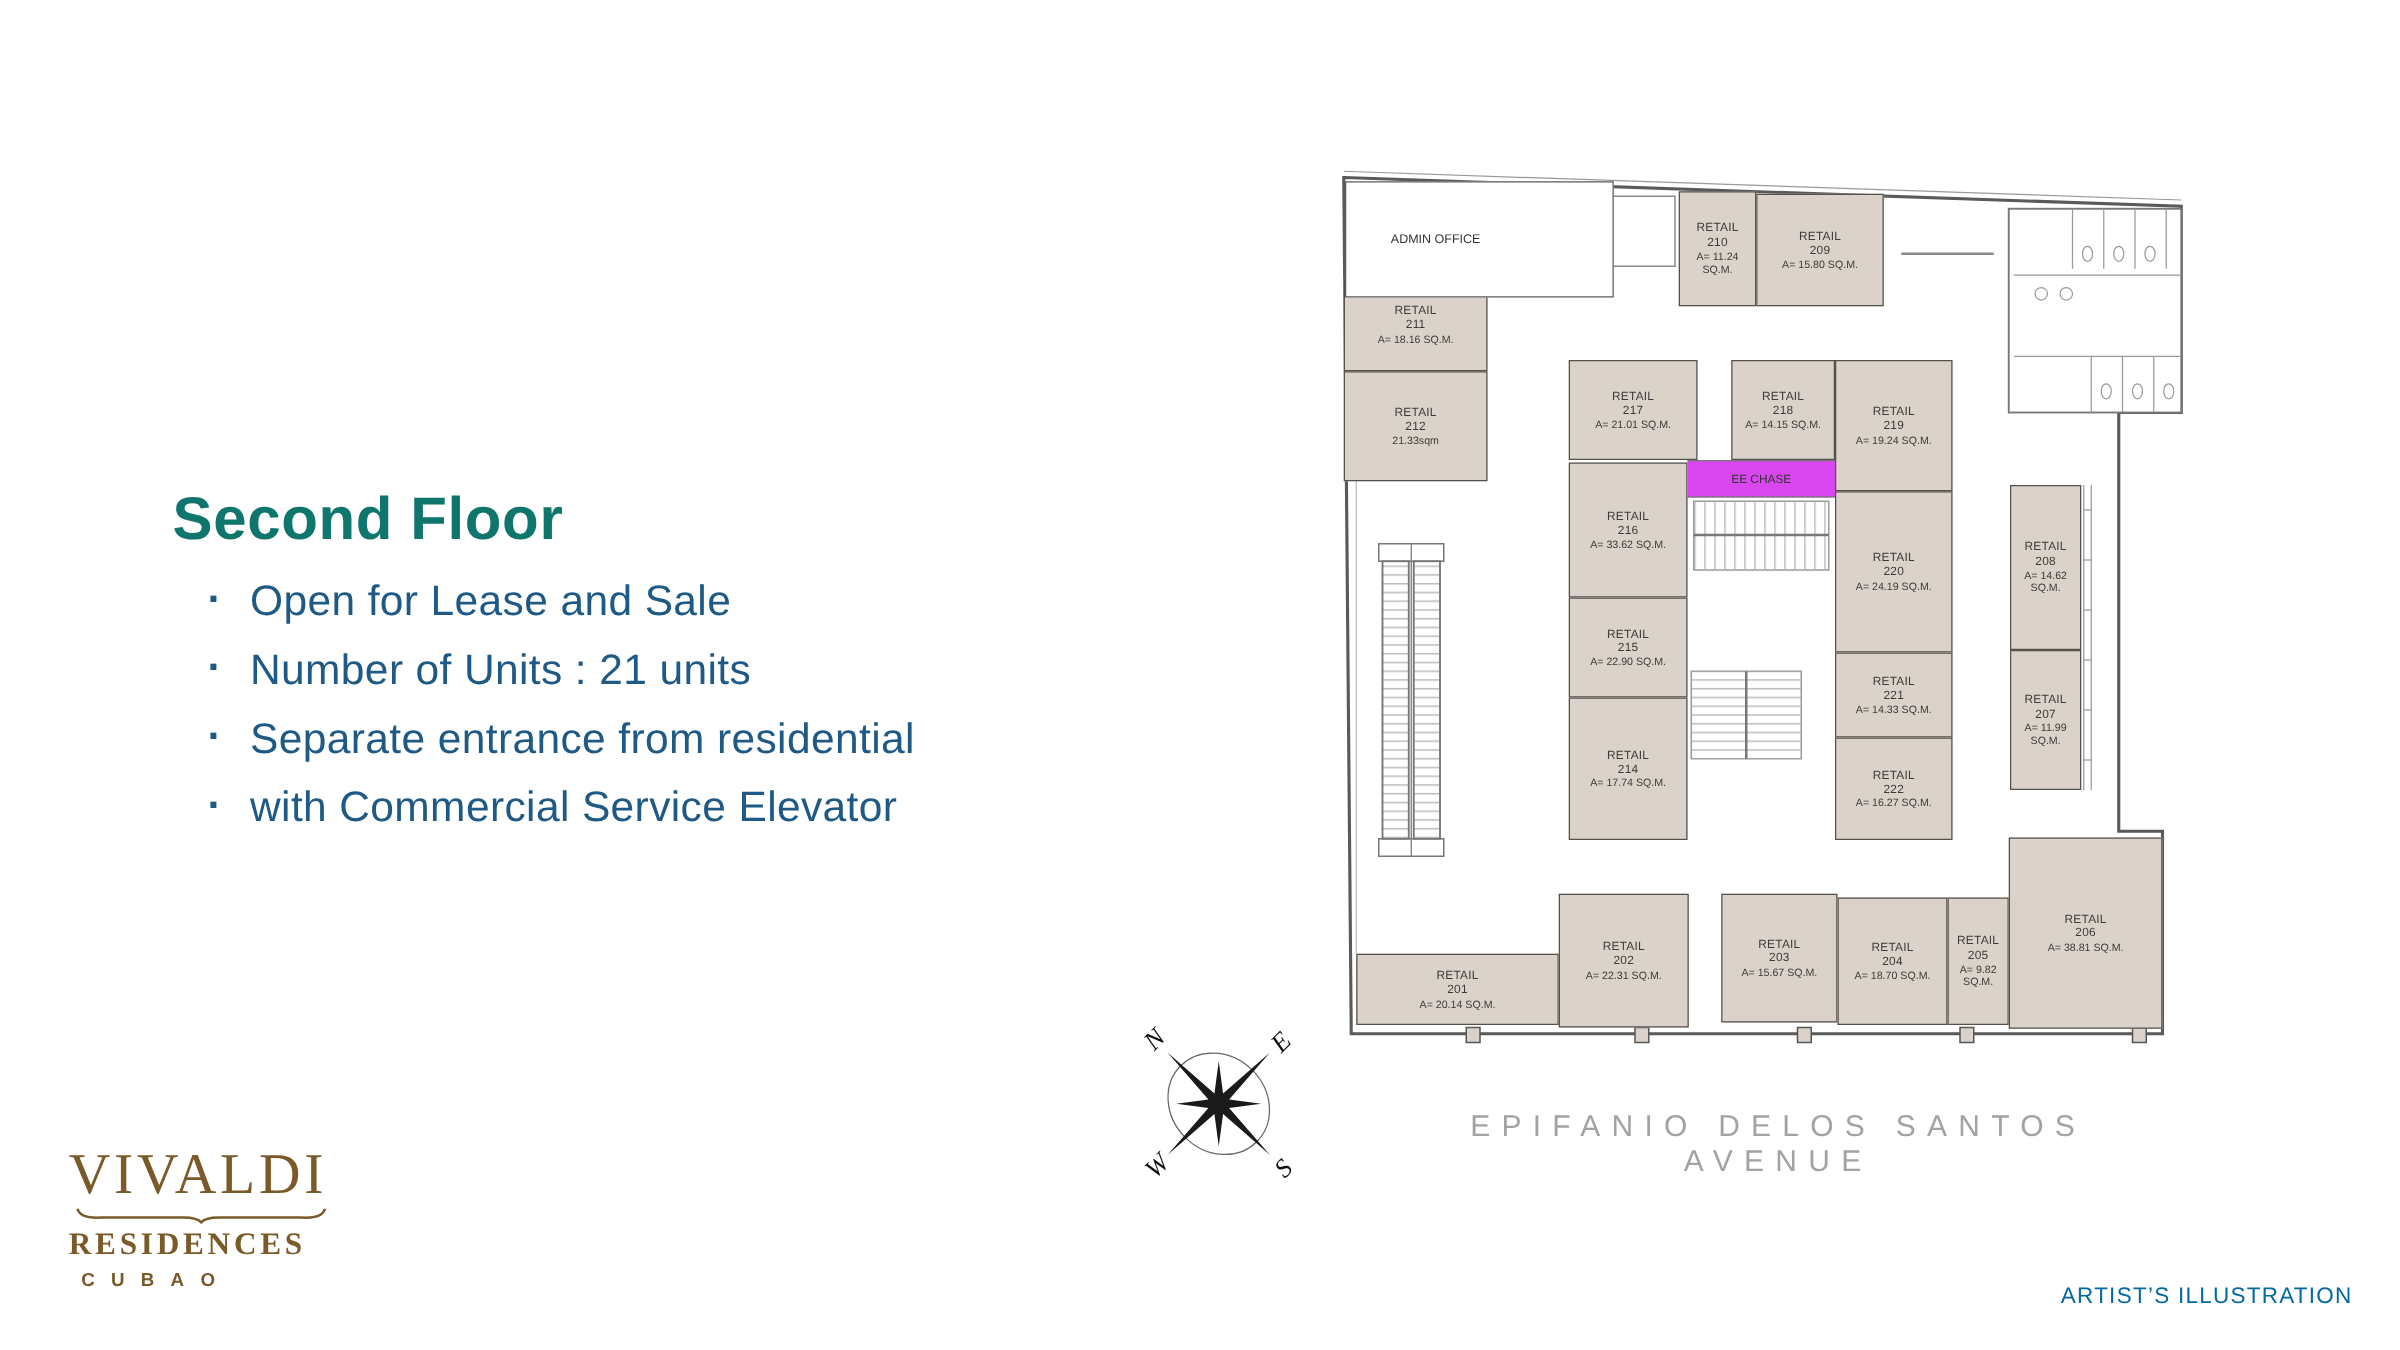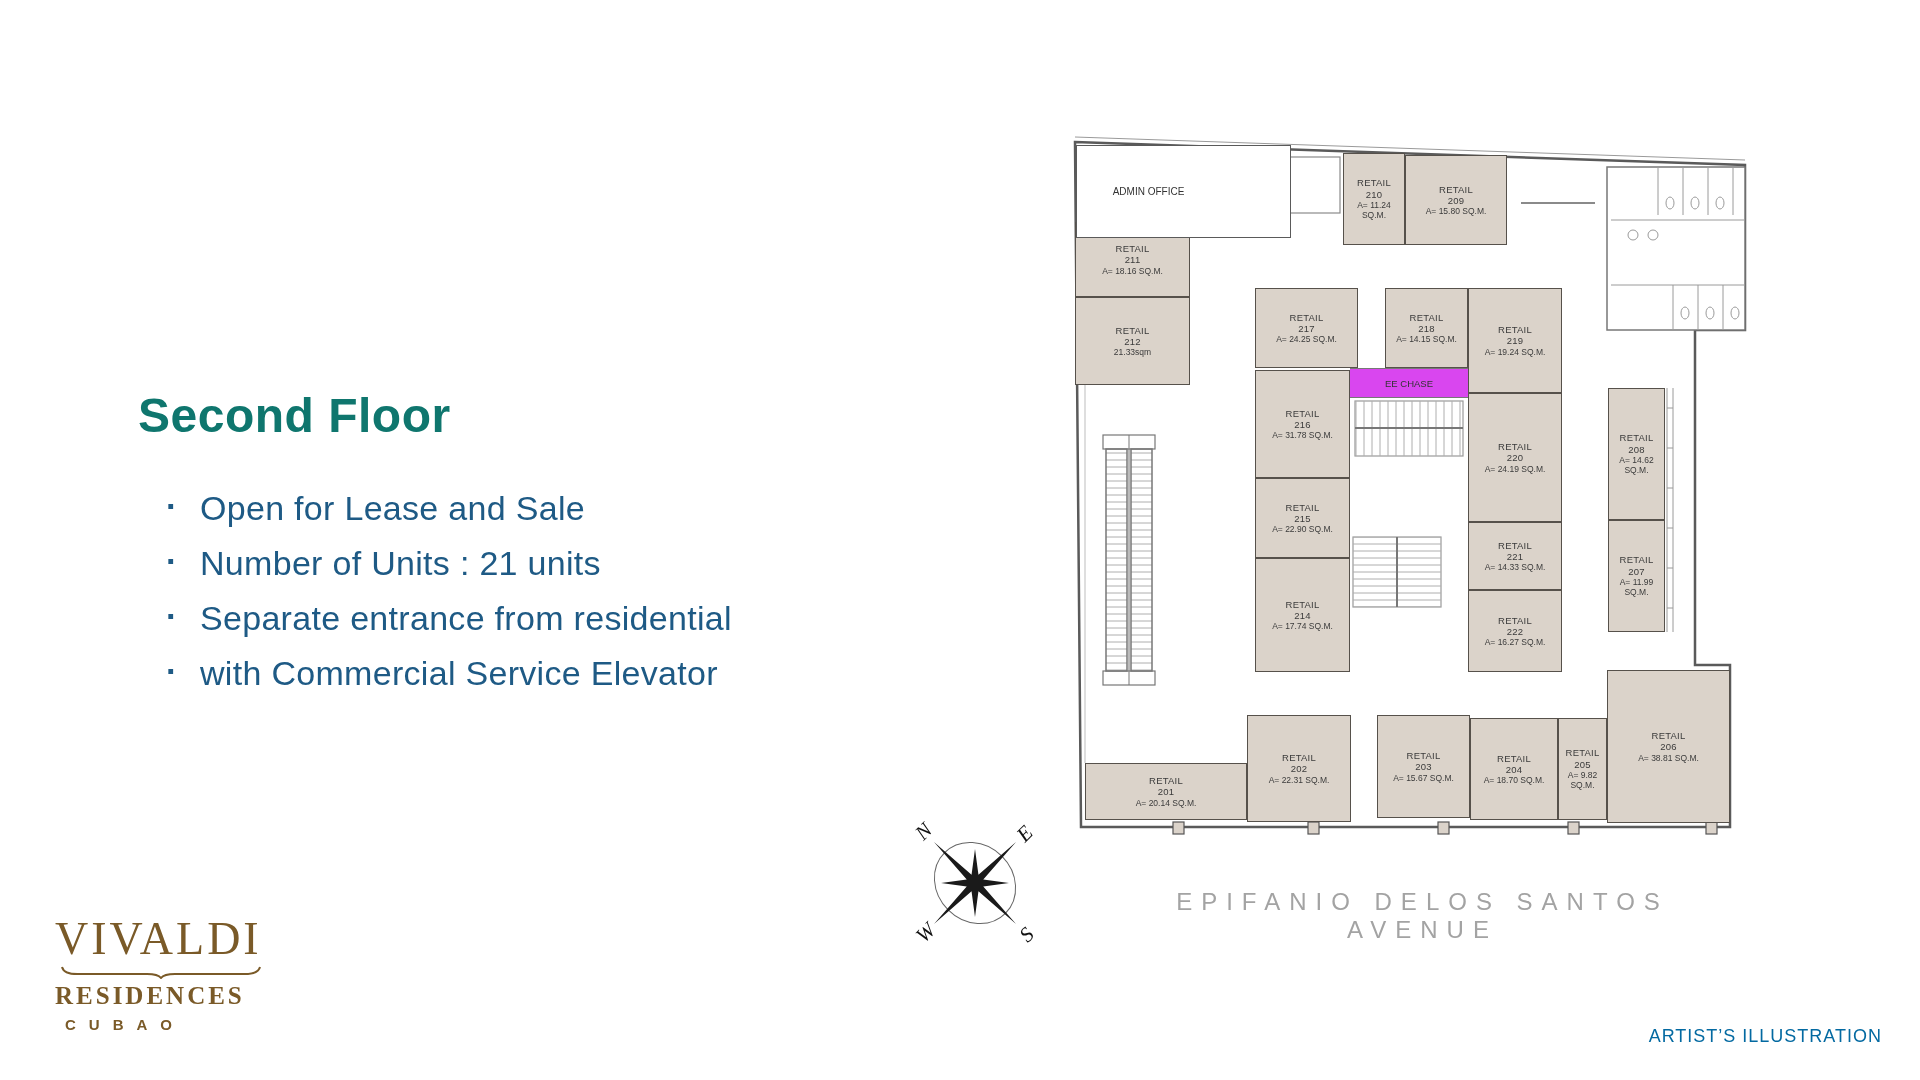--- a/index.html
+++ b/index.html
@@ -2,21 +2,21 @@
 <html><head>
 <meta charset="utf-8">
 <style>
   * { box-sizing: border-box; margin: 0; padding: 0; }
   html, body { width: 1920px; height: 1080px; overflow: hidden; background: #ffffff;
     font-family: "Liberation Sans", sans-serif; }
 
   
   .title { position: absolute; left: 138px; top: 388px;
     font-size: 48px; font-weight: bold; letter-spacing: 0.5px; color: #0f766e; }
-  .bullets { position: absolute; left: 152px; top: 489px; list-style: none; }
+  .bullets { position: absolute; left: 152px; top: 462px; list-style: none; }
   .bullets li { position: relative; padding-left: 48px; margin-bottom: 16px;
     font-size: 34px; color: #1e5a85; letter-spacing: 0.3px; }
   .bullets li::before { content: "·"; position: absolute; left: 14px; top: -2px;
     font-weight: bold; font-size: 34px; color: #1e5a85; }
 
   
   .logo { position: absolute; left: 55px; top: 912px; width: 212px; text-align: left;
     color: #7a5a28; }
   .logo .brand { font-family: "Liberation Serif", serif; font-size: 46px;
     letter-spacing: 3px; font-weight: normal; }
@@ -221,26 +221,26 @@
         <span class="ra">A= 17.74 SQ.M.</span>
       </div>
       <div class="room" style="left: 182px; top: 343px; width: 95px; height: 80px;">
         <span class="rl">RETAIL</span>
         <span class="rn">215</span>
         <span class="ra">A= 22.90 SQ.M.</span>
       </div>
       <div class="room" style="left: 182px; top: 235px; width: 95px; height: 108px;">
         <span class="rl">RETAIL</span>
         <span class="rn">216</span>
-        <span class="ra">A= 31.78 SQ.M.</span>
+        <span class="ra">A= 33.62 SQ.M.</span>
       </div>
       <div class="room" style="left: 182px; top: 153px; width: 103px; height: 80px;">
         <span class="rl">RETAIL</span>
         <span class="rn">217</span>
-        <span class="ra">A= 24.25 SQ.M.</span>
+        <span class="ra">A= 21.01 SQ.M.</span>
       </div>
       <div class="room" style="left: 312px; top: 153px; width: 83px; height: 80px;">
         <span class="rl">RETAIL</span>
         <span class="rn">218</span>
         <span class="ra">A= 14.15 SQ.M.</span>
       </div>
       <div class="room" style="left: 395px; top: 153px; width: 94px; height: 105px;">
         <span class="rl">RETAIL</span>
         <span class="rn">219</span>
         <span class="ra">A= 19.24 SQ.M.</span>

